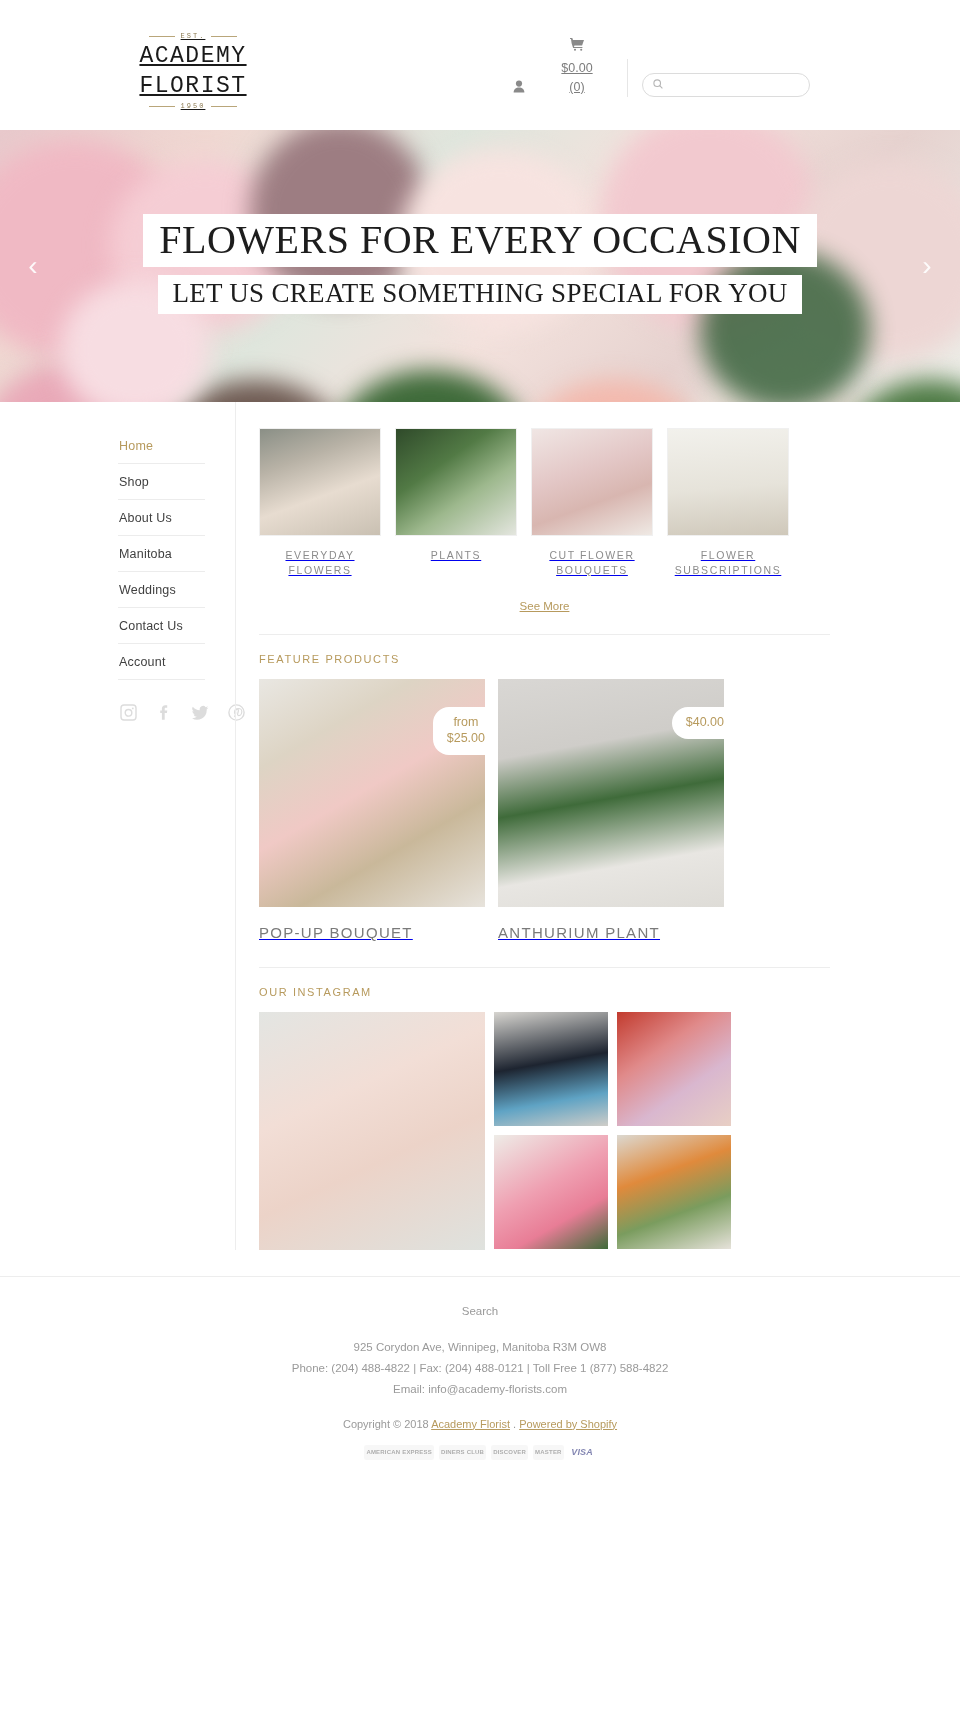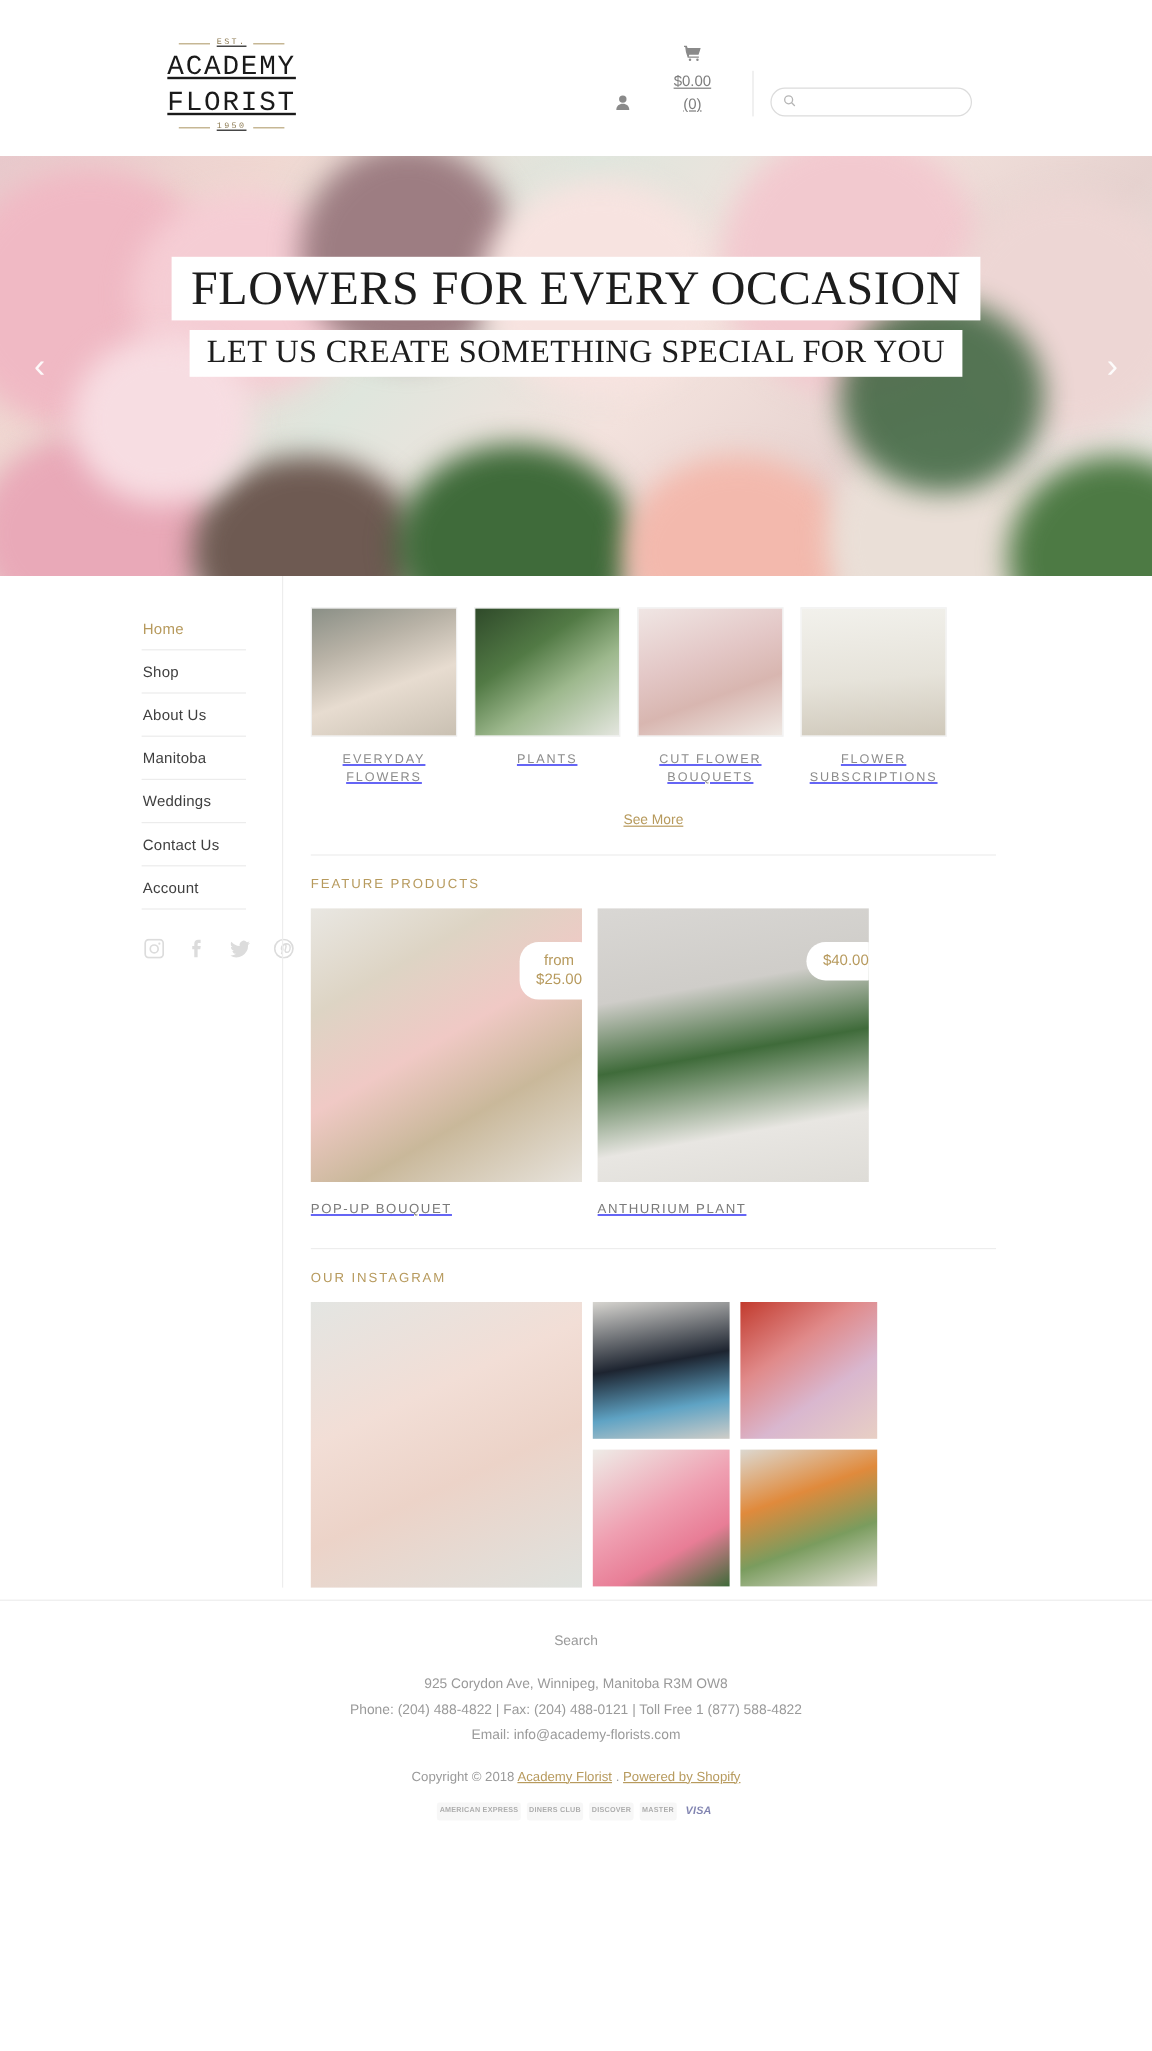--- a/index.html
+++ b/index.html
@@ -40,21 +40,21 @@
     background: #fff; display: flex; align-items: center; padding: 0 10px; margin-top: 18px;
   }
   .search-box .mag { color: #b5b5b5; font-size: 10px; margin-right: 5px; }
   .search-box input {
     border: 0; outline: 0; font-size: 11px; color: #666; width: 100%;
     background: transparent; font-family: "Liberation Sans", sans-serif;
   }
 
   
   .hero {
-    position: relative; width: 100%; height: 350px; overflow: hidden;
+    position: relative; width: 100%; height: 272px; overflow: hidden;
     background: linear-gradient(135deg,#e8c9cc 0%,#f0d8d2 18%,#dfe6dd 38%,#f3e2dd 56%,#e6d2cf 74%,#eef0ea 100%);
   }
   .hero-bg { position: absolute; inset: 0; }
   .blob { position: absolute; border-radius: 50%; filter: blur(12px); }
   .hero-text { position: absolute; left: 0; right: 0; top: 84px; text-align: center; }
   .hero-line1 {
     display: inline-block; background: #fff; color: #1d1d1d;
     font-family: "Liberation Serif", serif; font-size: 40px; letter-spacing: 0.5px;
     padding: 4px 16px 6px; line-height: 1.08; white-space: nowrap;
   }
@@ -103,32 +103,32 @@
 
   
   .features { display: flex; gap: 13px; }
   .feat { width: 226px; position: relative; }
   .feat-img { width: 226px; height: 228px; position: relative; overflow: hidden; }
   .price-badge {
     position: absolute; right: -14px; top: 28px; background: #fff; color: #b79a5d;
     border-radius: 16px; font-size: 12.5px; line-height: 1.25; text-align: center;
     padding: 8px 14px; min-width: 60px;
   }
-  .feat-name { margin-top: 17px; font-size: 11px; color: #7a7a7a; letter-spacing: 1.3px; }
+  .feat-name { margin-top: 17px; font-size: 15px; color: #7a7a7a; letter-spacing: 1.3px; }
 
   
   .insta-grid { display: flex; gap: 9px; }
   .insta-big { width: 226px; height: 238px; }
   .insta-col { display: flex; flex-direction: column; gap: 9px; }
   .insta-row { display: flex; gap: 9px; }
   .insta-sm { width: 114px; height: 114px; }
 
   
   .footer {
-    margin-top: 10px; border-top: 1px solid #ededed; padding: 24px 0 18px;
+    margin-top: 26px; border-top: 1px solid #ededed; padding: 24px 0 18px;
     text-align: center; color: #9a9a9a; font-size: 11.5px; line-height: 1.85;
   }
   .footer a { color: #b79a5d; }
   .footer .f-search { display: block; margin-bottom: 14px; color: #9a9a9a; text-decoration: none; }
   .copy { margin-top: 13px; font-size: 11px; color: #9a9a9a; }
   .copy a { text-decoration: underline; }
   .pay-row { display: flex; justify-content: center; gap: 5px; margin-top: 11px; align-items: center; opacity: .55; }
   .pay {
     height: 15px; min-width: 27px; border-radius: 2px; background: #f2f2f2;
     font-size: 6px; color: #6a6a6a; display: flex; align-items: center; justify-content: center;

